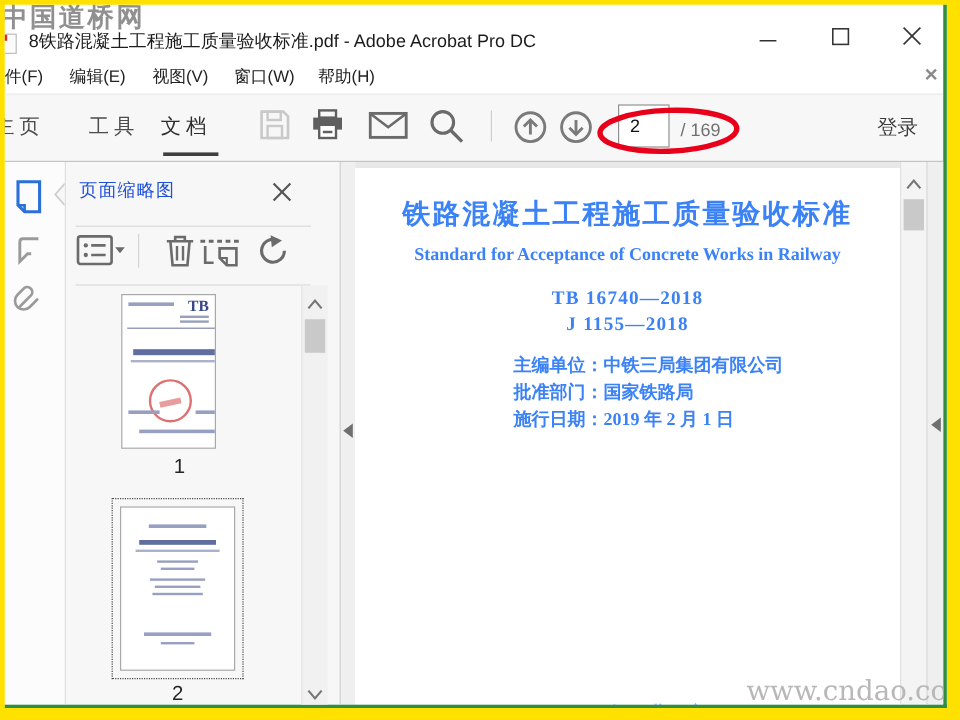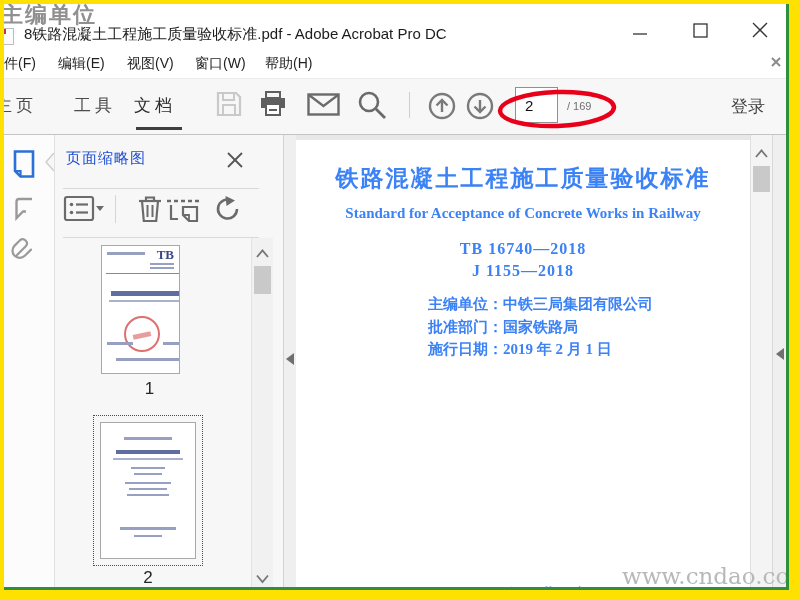--- a/index.html
+++ b/index.html
@@ -29,21 +29,21 @@
   
   .toolbar { left:0; top:74px; width:100%; height:57px; background:#f7f7f7;
              border-top:1px solid #ebebeb; border-bottom:1px solid #c4c4c4; }
   .tab { position:absolute; top:90px; font-size:17px; color:#4c4c4c; letter-spacing:4px; white-space:nowrap; }
   .tab.active { color:#2e2e2e; }
   .tab-underline { left:132px; top:123px; width:46px; height:3px; background:#3f3f3f; }
   .vsep { width:1px; background:#cfcfcf; }
   .page-input { left:511px; top:83px; width:43px; height:36px; border:1px solid #909090;
                 background:#fff; font-size:15px; color:#111; padding-left:9px;
                 font-family:"Liberation Sans",sans-serif; outline:none; }
-  .page-total { left:563px; top:96px; font-size:11px; color:#707070; white-space:nowrap; }
+  .page-total { left:563px; top:96px; font-size:15px; color:#707070; white-space:nowrap; }
   .login { left:727px; top:91px; font-size:17px; color:#3c3c3c; white-space:nowrap; }
 
   
   .left-strip { left:0; top:131px; width:50px; height:455px; background:#fcfcfc; }
 
   
   .panel { left:50px; top:131px; width:229px; height:455px; background:#f7f7f7; border-left:1px solid #e0e0e0; }
   .panel-title { left:11px; top:14px; font-size:15px; color:#1d4ed8; letter-spacing:1px; }
   .pdiv { left:8px; width:196px; height:1px; background:#d9d9d9; }
   .pscroll { left:196px; top:103px; width:22px; height:352px; background:#f1f1f1; border-left:1px solid #e3e3e3; }
@@ -275,16 +275,16 @@
 
   <div class="abs doc-scroll"></div>
   <svg class="abs" style="left:750px;top:144px" width="15" height="11">
     <polyline points="2,9 7.5,2.5 13,9" fill="none" stroke="#767676" stroke-width="1.8"></polyline>
   </svg>
   <div class="abs scroll-thumb" style="left:749px;top:162px;width:17px;height:26px"></div>
 
   <div class="abs right-strip"></div>
   <div class="abs tri-left" style="left:772px;top:344px"></div>
 
-  <div class="abs wm-tl">主编单位</div>
+  <div class="abs wm-tl">中国道桥网</div>
   <div class="abs wm-br">www.cndao.com</div>
 
 </div>
 
 </body></html>

